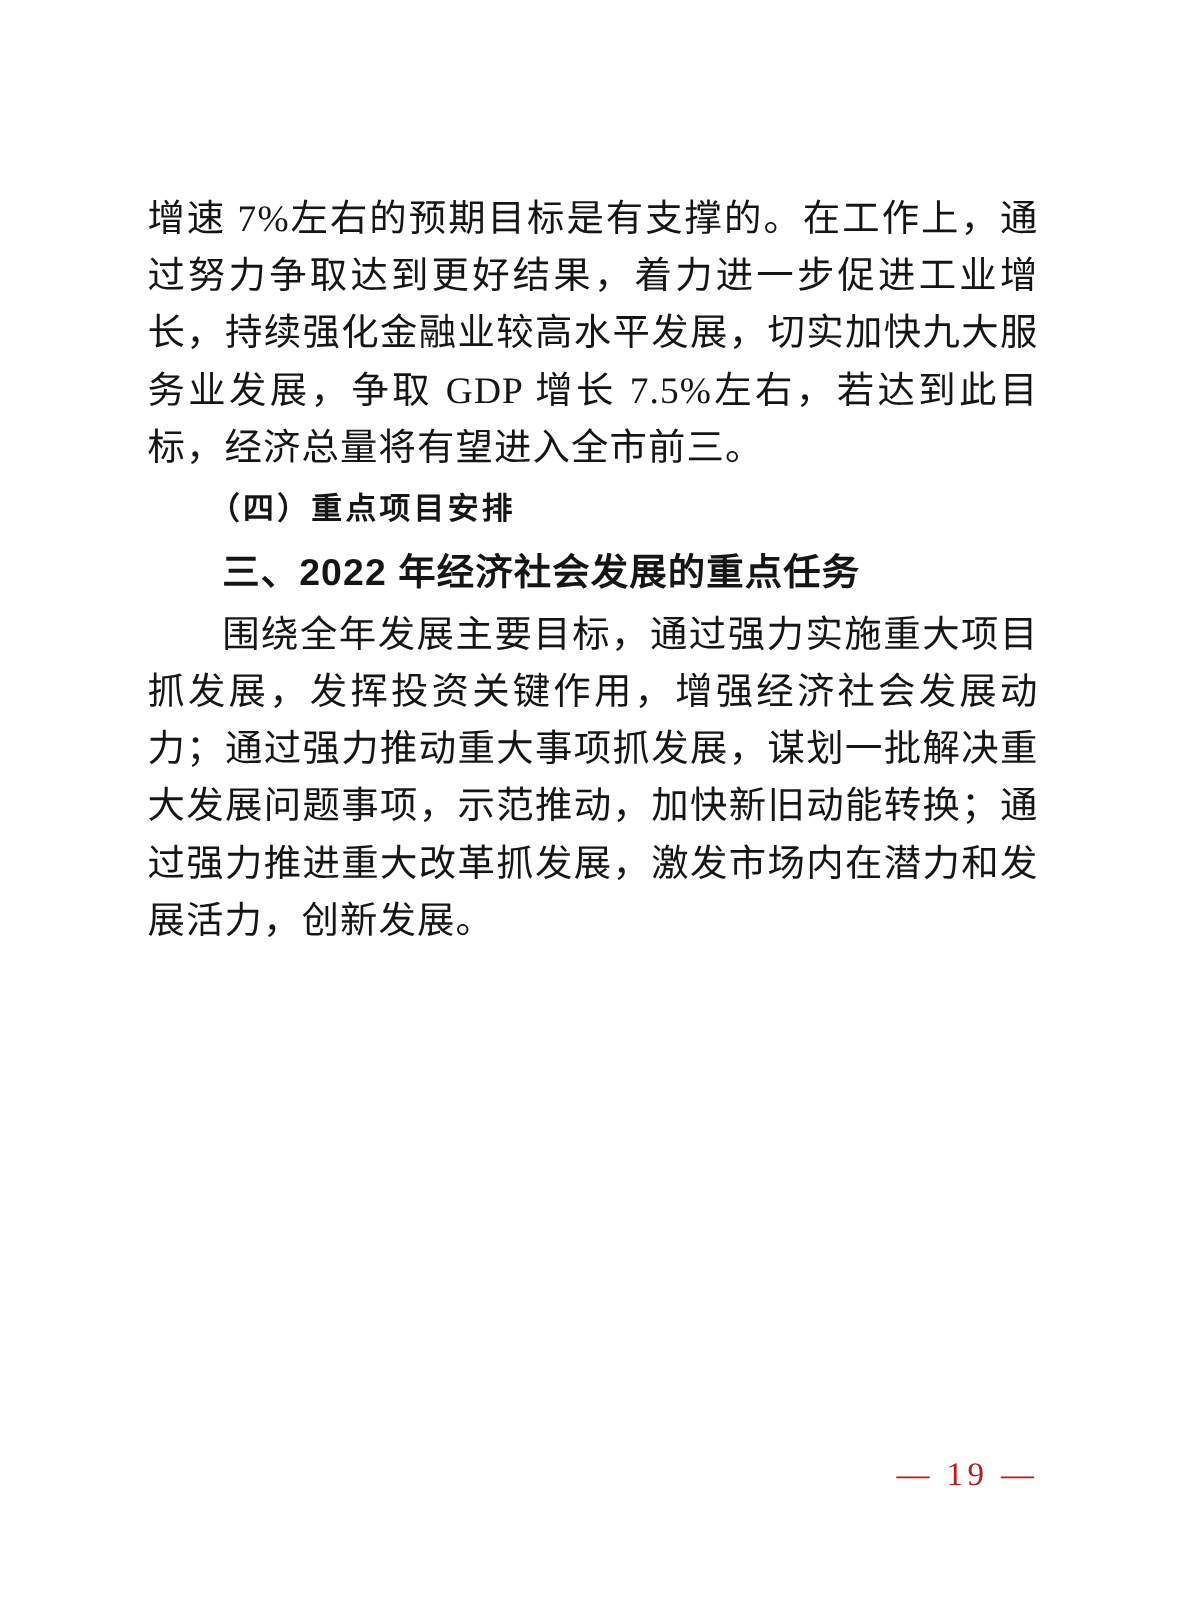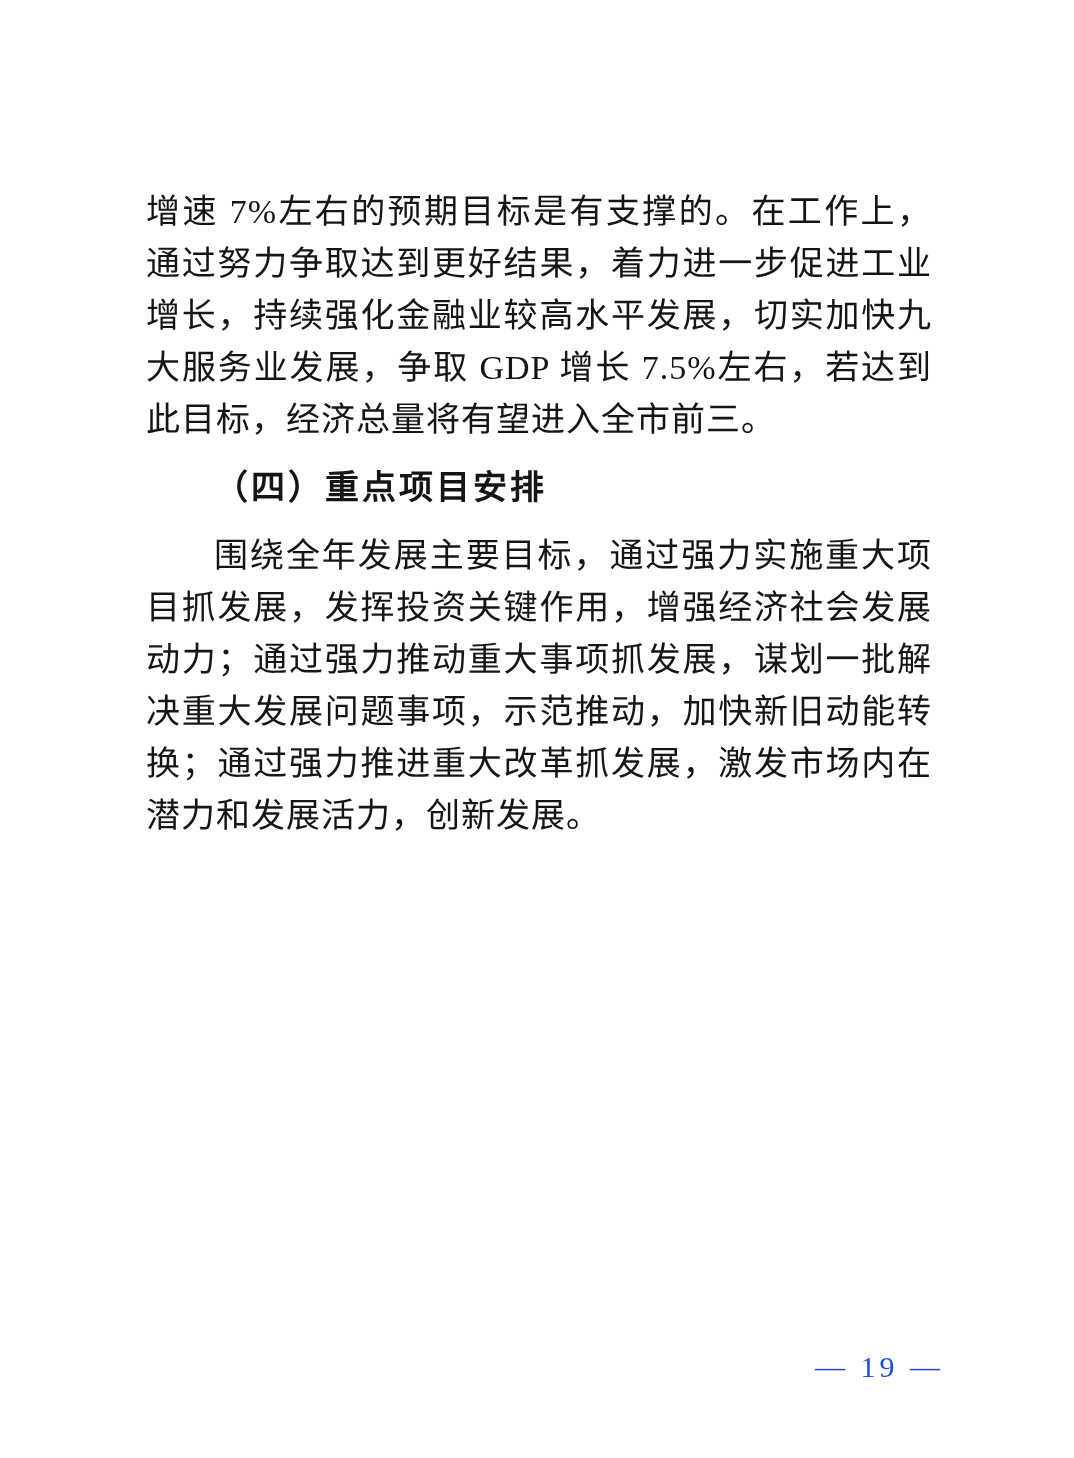--- a/index.html
+++ b/index.html
@@ -16,65 +16,66 @@
     font-family: "Liberation Serif", "DejaVu Serif", serif;
     color: #151515;
   }
   .content {
     position: absolute;
     left: 130px;
     top: 170px;
     width: 818px;
   }
   .content p, .content h2, .content h3 {
-    margin: 16px;
+    margin: 4px;
     padding: 0;
   }
   .body-para {
     font-size: 34px;
     line-height: 52px;
     text-align: justify;
     text-align-last: left;
     text-indent: 2em;
     letter-spacing: 1px;
     font-weight: normal;
   }
   .no-indent {
     text-indent: 0;
   }
   .kai-heading {
-    font-size: 34px;
+    font-size: 28px;
     line-height: 52px;
     text-indent: 2em;
     font-weight: bold;
     letter-spacing: 3px;
     margin-top: 2px;
   }
   .hei-heading {
     font-family: "Liberation Sans", "DejaVu Sans", sans-serif;
     font-size: 34px;
     line-height: 54px;
     text-indent: 2em;
     font-weight: bold;
     letter-spacing: 1px;
     margin-top: 4px;
     margin-bottom: 2px;
   }
   .page-number {
     position: absolute;
     right: 130px;
-    bottom: 74px;
+    bottom: 100px;
     font-size: 30px;
     letter-spacing: 4px;
-    color: #1d4ed8;
+    color: #b91c1c;
   }
 </style>
 </head>
 <body>
 
 <div class="page">
   <div class="content">
     <p class="body-para no-indent">增速 7%左右的预期目标是有支撑的。在工作上，通过努力争取达到更好结果，着力进一步促进工业增长，持续强化金融业较高水平发展，切实加快九大服务业发展，争取 GDP 增长 7.5%左右，若达到此目标，经济总量将有望进入全市前三。</p>
     <h3 class="kai-heading">（四）重点项目安排</h3>
+    <h2 class="hei-heading">三、2022 年经济社会发展的重点任务</h2>
     <p class="body-para">围绕全年发展主要目标，通过强力实施重大项目抓发展，发挥投资关键作用，增强经济社会发展动力；通过强力推动重大事项抓发展，谋划一批解决重大发展问题事项，示范推动，加快新旧动能转换；通过强力推进重大改革抓发展，激发市场内在潜力和发展活力，创新发展。</p>
   </div>
   <div class="page-number">— 19 —</div>
 </div>
 
 </body></html>

